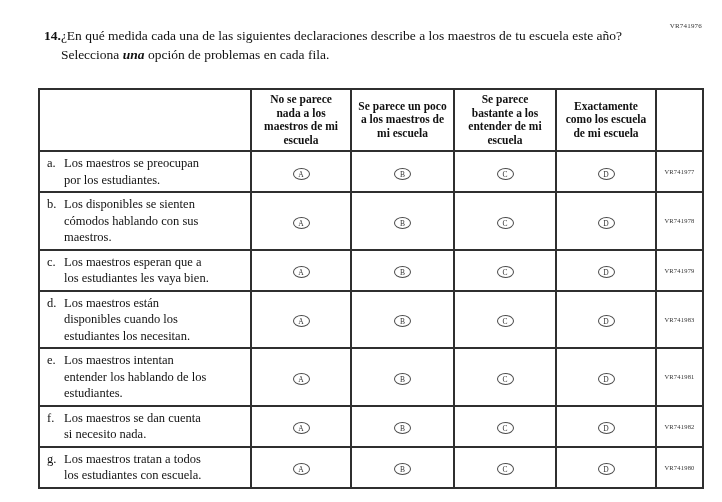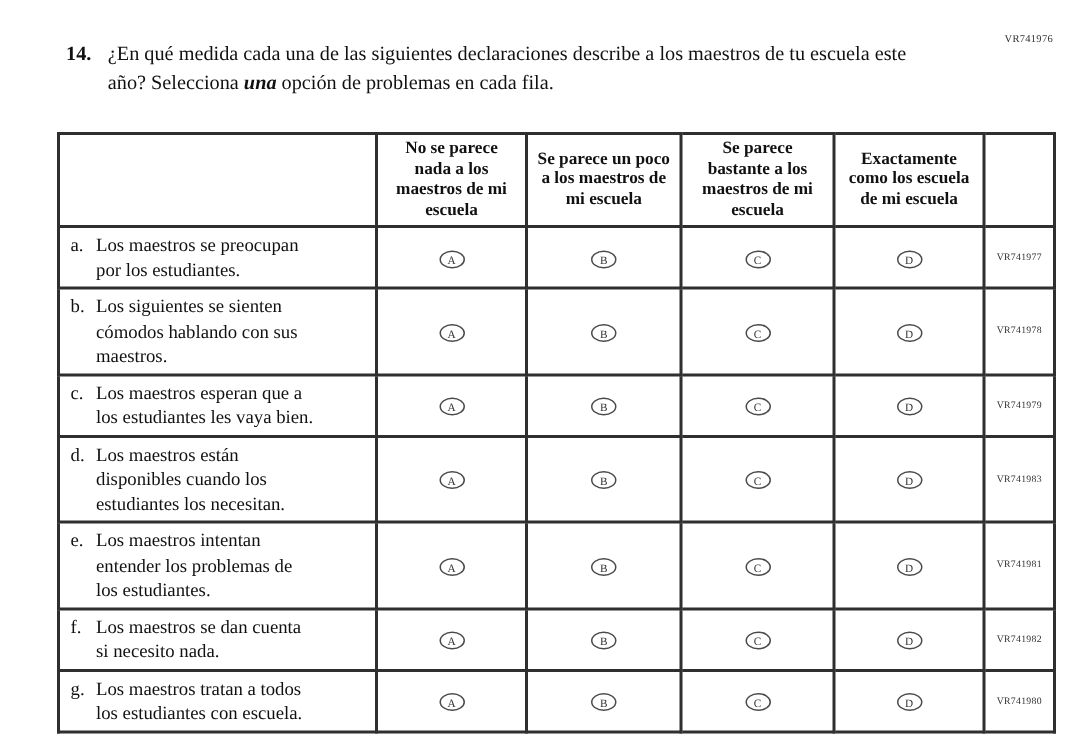--- a/index.html
+++ b/index.html
@@ -17,21 +17,21 @@
     font-size: 7px;
     color: #333;
     letter-spacing: 0.2px;
     text-align: right;
   }
   .question {
     position: absolute;
     top: 26px; left: 44px;
     width: 580px;
     display: flex;
-    gap: 11px;
+    gap: 0;
     font-size: 13.5px;
     line-height: 19px;
   }
   .qnum { font-weight: bold; white-space: nowrap; }
   .qtext b { font-weight: bold; font-style: italic; }
   table.matrix {
     position: absolute;
     left: 38px; top: 88px;
     width: 664px;
     border-collapse: collapse;
@@ -98,36 +98,36 @@
     <col style="width:103px">
     <col style="width:102px">
     <col style="width:100px">
     <col style="width:47px">
   </colgroup>
   <thead>
     <tr>
       <th></th>
       <th>No se parece nada a los maestros de mi escuela</th>
       <th>Se parece un poco a los maestros de mi escuela</th>
-      <th>Se parece bastante a los maestros de mi escuela</th>
+      <th>Se parece bastante a los entender de mi escuela</th>
       <th>Exactamente como los escuela de mi escuela</th>
       <th></th>
     </tr>
   </thead>
   <tbody>
       <tr>
         <td class="stmt"><span class="ltr">a.</span><span class="stx">Los maestros se preocupan por los estudiantes.</span></td>
         <td class="opt"><span class="bubble">A</span></td>
         <td class="opt"><span class="bubble">B</span></td>
         <td class="opt"><span class="bubble">C</span></td>
         <td class="opt"><span class="bubble">D</span></td>
         <td class="codec">VR741977</td>
       </tr>
       <tr>
-        <td class="stmt"><span class="ltr">b.</span><span class="stx">Los siguientes se sienten cómodos hablando con sus maestros.</span></td>
+        <td class="stmt"><span class="ltr">b.</span><span class="stx">Los disponibles se sienten cómodos hablando con sus maestros.</span></td>
         <td class="opt"><span class="bubble">A</span></td>
         <td class="opt"><span class="bubble">B</span></td>
         <td class="opt"><span class="bubble">C</span></td>
         <td class="opt"><span class="bubble">D</span></td>
         <td class="codec">VR741978</td>
       </tr>
       <tr>
         <td class="stmt"><span class="ltr">c.</span><span class="stx">Los maestros esperan que a los estudiantes les vaya bien.</span></td>
         <td class="opt"><span class="bubble">A</span></td>
         <td class="opt"><span class="bubble">B</span></td>
@@ -137,21 +137,21 @@
       </tr>
       <tr>
         <td class="stmt"><span class="ltr">d.</span><span class="stx">Los maestros están disponibles cuando los estudiantes los necesitan.</span></td>
         <td class="opt"><span class="bubble">A</span></td>
         <td class="opt"><span class="bubble">B</span></td>
         <td class="opt"><span class="bubble">C</span></td>
         <td class="opt"><span class="bubble">D</span></td>
         <td class="codec">VR741983</td>
       </tr>
       <tr>
-        <td class="stmt"><span class="ltr">e.</span><span class="stx">Los maestros intentan entender los problemas de los estudiantes.</span></td>
+        <td class="stmt"><span class="ltr">e.</span><span class="stx">Los maestros intentan entender los hablando de los estudiantes.</span></td>
         <td class="opt"><span class="bubble">A</span></td>
         <td class="opt"><span class="bubble">B</span></td>
         <td class="opt"><span class="bubble">C</span></td>
         <td class="opt"><span class="bubble">D</span></td>
         <td class="codec">VR741981</td>
       </tr>
       <tr>
         <td class="stmt"><span class="ltr">f.</span><span class="stx">Los maestros se dan cuenta si necesito nada.</span></td>
         <td class="opt"><span class="bubble">A</span></td>
         <td class="opt"><span class="bubble">B</span></td>

